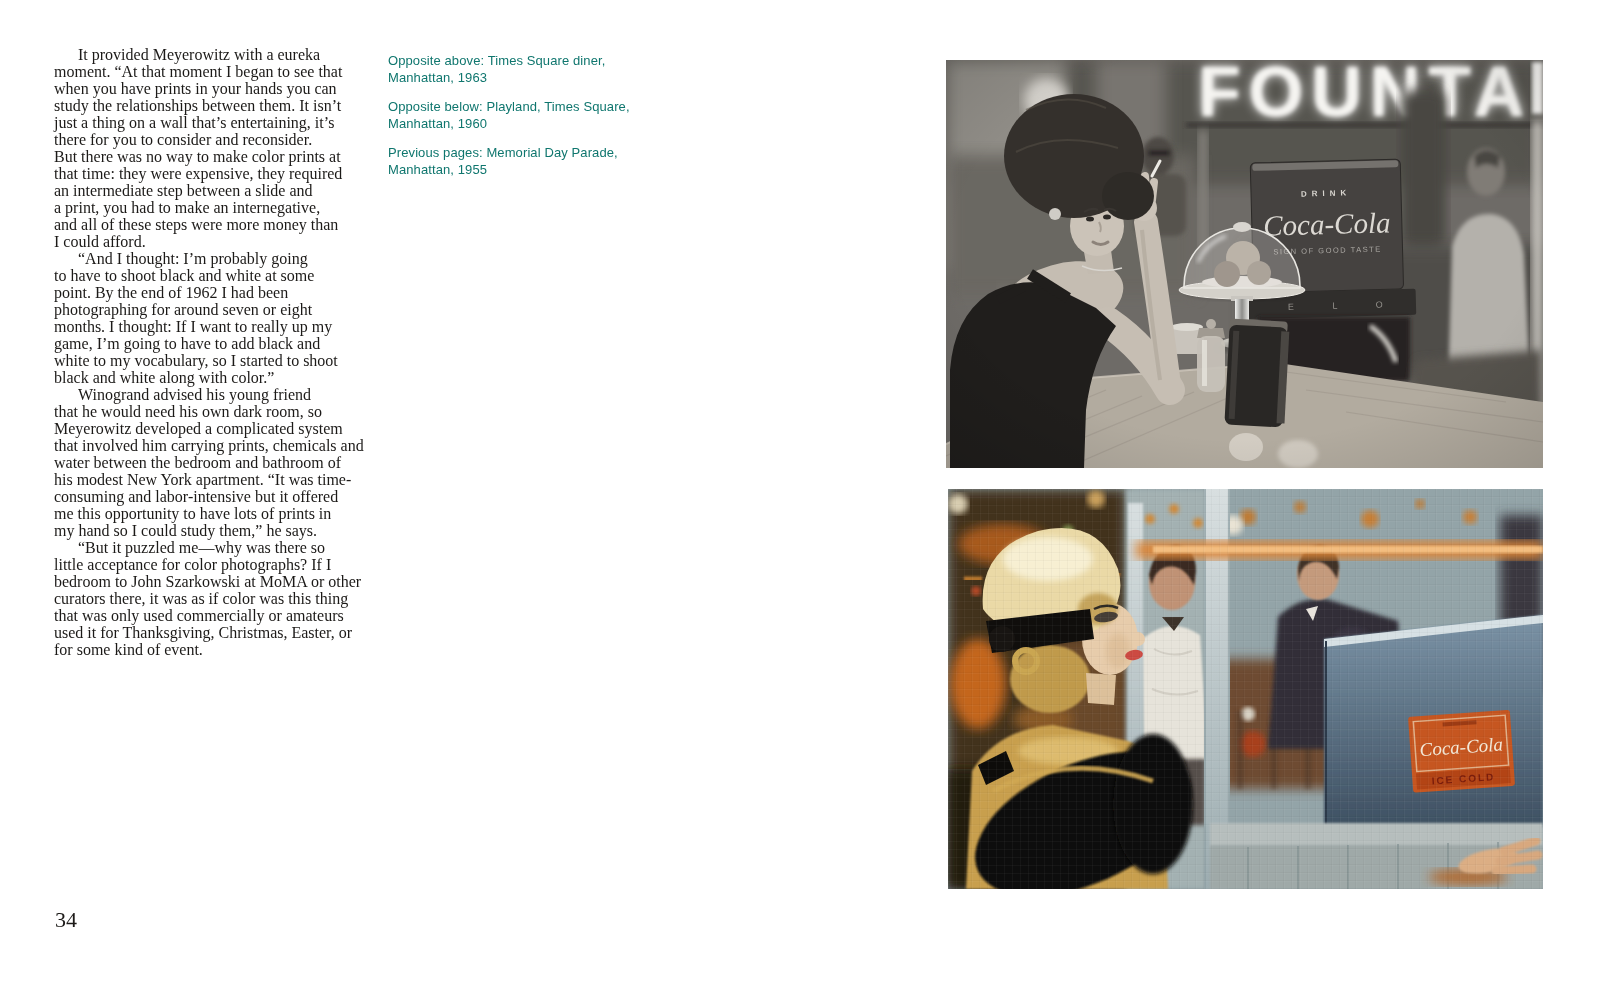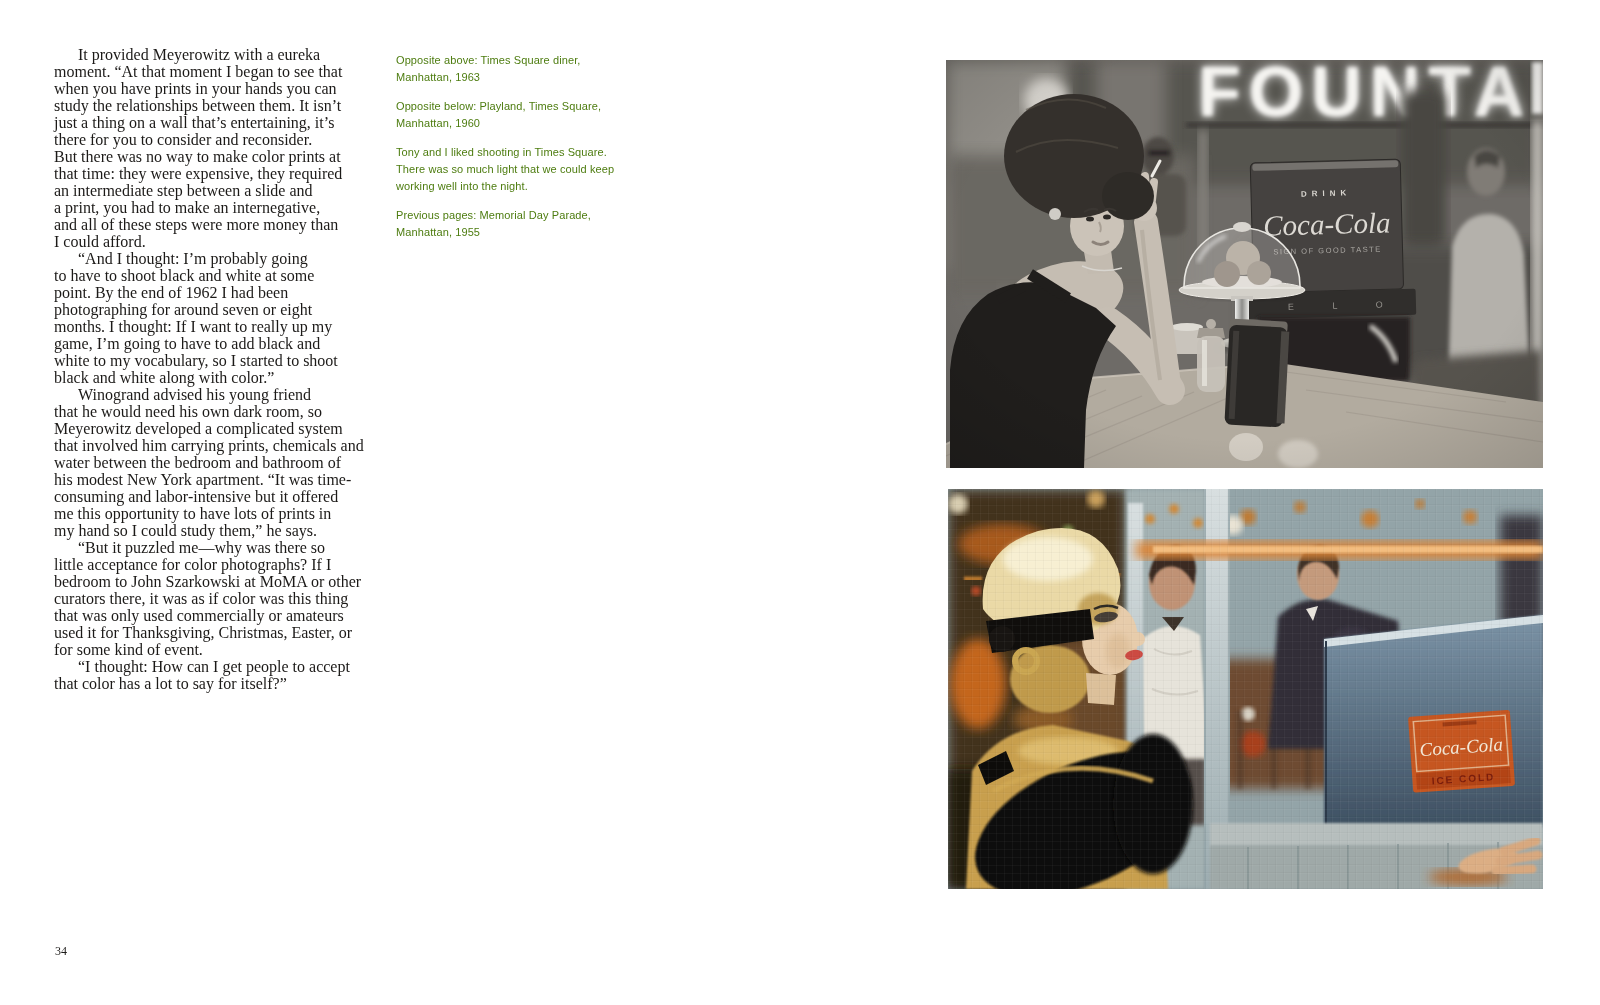--- a/index.html
+++ b/index.html
@@ -8,27 +8,27 @@
     background:#ffffff;color:#1c1a18;
     font-family:"Liberation Serif", serif;
   }
   .abs{position:absolute;}
   #body-col{
     left:54px;top:46px;width:340px;
     font-size:16px;line-height:17px;
   }
   .para{white-space:pre;text-indent:24px;margin:0;}
   #caption-col{
-    left:396px;top:52px;width:300px;
+    left:388px;top:52px;width:300px;
     font-family:"Liberation Sans", sans-serif;
-    font-size:11px;line-height:17.4px;font-weight:500;
-    letter-spacing:0.1px;color:#4d7c0f;
+    font-size:13px;line-height:17.4px;font-weight:500;
+    letter-spacing:0.1px;color:#0f766e;
   }
   .caption{white-space:pre;margin:0 0 11px 0;}
-  .pagenum{top:944px;font-size:12px;}
+  .pagenum{top:907px;font-size:22px;}
   #pn-left{left:55px;}
   figure{margin:0;padding:0;position:absolute;}
   #photo-top{left:946px;top:60px;width:597px;height:408px;}
   #photo-bottom{left:948px;top:489px;width:595px;height:400px;}
   figure svg{display:block;width:100%;height:100%;}
 </style>
 </head>
 <body>
 
 <div class="abs">
@@ -63,32 +63,27 @@
 consuming and labor-intensive but it offered
 me this opportunity to have lots of prints in
 my hand so I could study them,” he says.</p>
     <p class="para">“But it puzzled me—why was there so
 little acceptance for color photographs? If I
 bedroom to John Szarkowski at MoMA or other
 curators there, it was as if color was this thing
 that was only used commercially or amateurs
 used it for Thanksgiving, Christmas, Easter, or
 for some kind of event.</p>
-    <p class="para">“I thought: How can I get people to accept
-that color has a lot to say for itself?”</p>
   </article>
 
   <aside id="caption-col" class="abs">
     <p class="caption">Opposite above: Times Square diner,
 Manhattan, 1963</p>
     <p class="caption">Opposite below: Playland, Times Square,
 Manhattan, 1960</p>
-    <p class="caption">Tony and I liked shooting in Times Square.
-There was so much light that we could keep
-working well into the night.</p>
     <p class="caption">Previous pages: Memorial Day Parade,
 Manhattan, 1955</p>
   </aside>
 
   <div id="pn-left" class="abs pagenum">34</div>
 
   <figure id="photo-top">
     <svg viewBox="0 0 597 408" preserveAspectRatio="none" role="img">
       <defs>
         <filter id="b2t">

